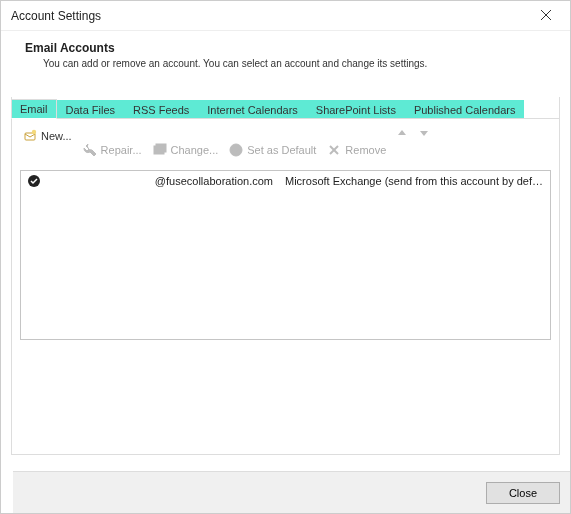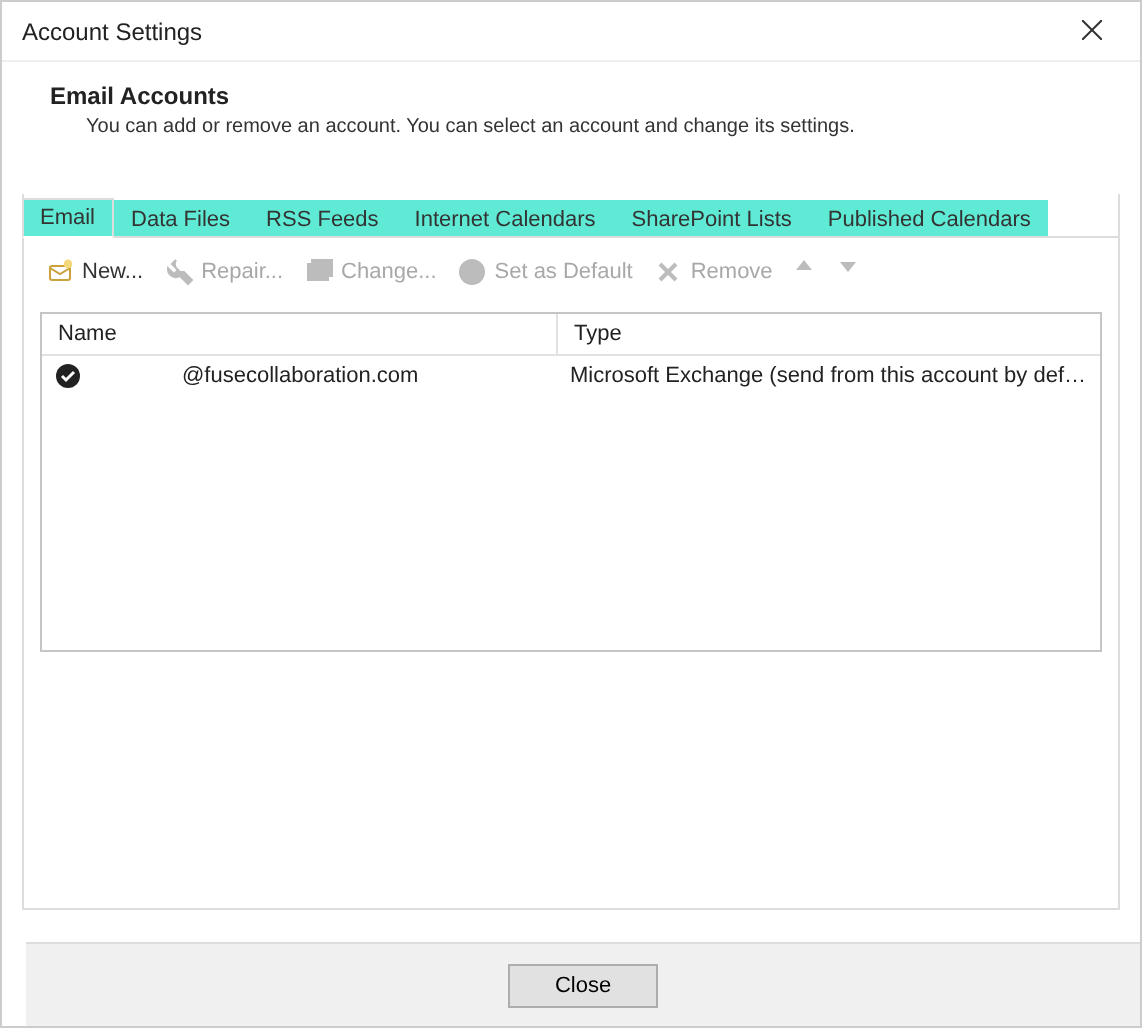--- a/index.html
+++ b/index.html
@@ -90,21 +90,21 @@
     }
     .tbtn {
       display: flex;
       align-items: center;
       gap: 3px;
       font-size: 11px;
       color: #333;
       cursor: pointer;
       padding: 2px 2px;
     }
-    .tbtn.disabled { color: #a8a8a8; cursor: default; }
+    .tbtn.disabled { color: #a8a8a8; cursor: default; margin-top: 14px; }
     .tbtn .ico { width: 16px; height: 16px; display: flex; align-items: center; justify-content: center; }
     .tbtn.disabled .ico svg * { stroke: #bcbcbc; fill: #bcbcbc; }
     .arrow-btn {
       width: 16px; height: 16px;
       display: flex; align-items: center; justify-content: center;
       color: #bcbcbc;
     }
     
     .list {
       margin: 4px 8px 8px 8px;
@@ -124,39 +124,40 @@
       font-size: 11px;
       align-items: center;
       height: 20px;
     }
     .list-row .cell-name {
       width: 258px;
       display: flex;
       align-items: center;
       gap: 18px;
       padding: 0 6px;
+      justify-content: space-between;
     }
     .list-row .cell-type {
       flex: 1;
       padding: 0 6px;
       white-space: nowrap;
       overflow: hidden;
       text-overflow: ellipsis;
     }
     .check-ico { width: 14px; height: 14px; flex-shrink: 0; }
     
     .footer {
       position: absolute;
       bottom: 0;
       left: 12px;
       right: 0;
       height: 42px;
       border-top: 1px solid #ddd;
       display: flex;
-      justify-content: center;
+      justify-content: flex-end;
       align-items: center;
       padding: 0 10px;
       background: #f0f0f0;
     }
     .footer button {
       font-family: inherit;
       font-size: 11px;
       padding: 4px 22px;
       background: #e1e1e1;
       border: 1px solid #adadad;
@@ -250,24 +251,20 @@
     <div class="arrow-btn">
       <span>
         <svg width="10" height="10" viewBox="0 0 10 10">
             <path d="M5 8 L1 3 L9 3 Z" fill="#bcbcbc"></path>
           </svg>
       </span>
     </div>
   </div>
 
   <div class="list">
-    <div class="list-header">
-      <div class="col-name"><span>Name</span></div>
-      <div class="col-type"><span>Type</span></div>
-    </div>
     <div class="list-row">
       <div class="cell-name">
         <span class="check-ico">
           <svg viewBox="0 0 14 14">
               <circle cx="7" cy="7" r="6" fill="#222"></circle>
               <path d="M4 7 l2 2 l4-4" stroke="#fff" stroke-width="1.5" fill="none"></path>
             </svg>
         </span>
         <span style="width:14px"></span>
         <span>@fusecollaboration.com</span>

